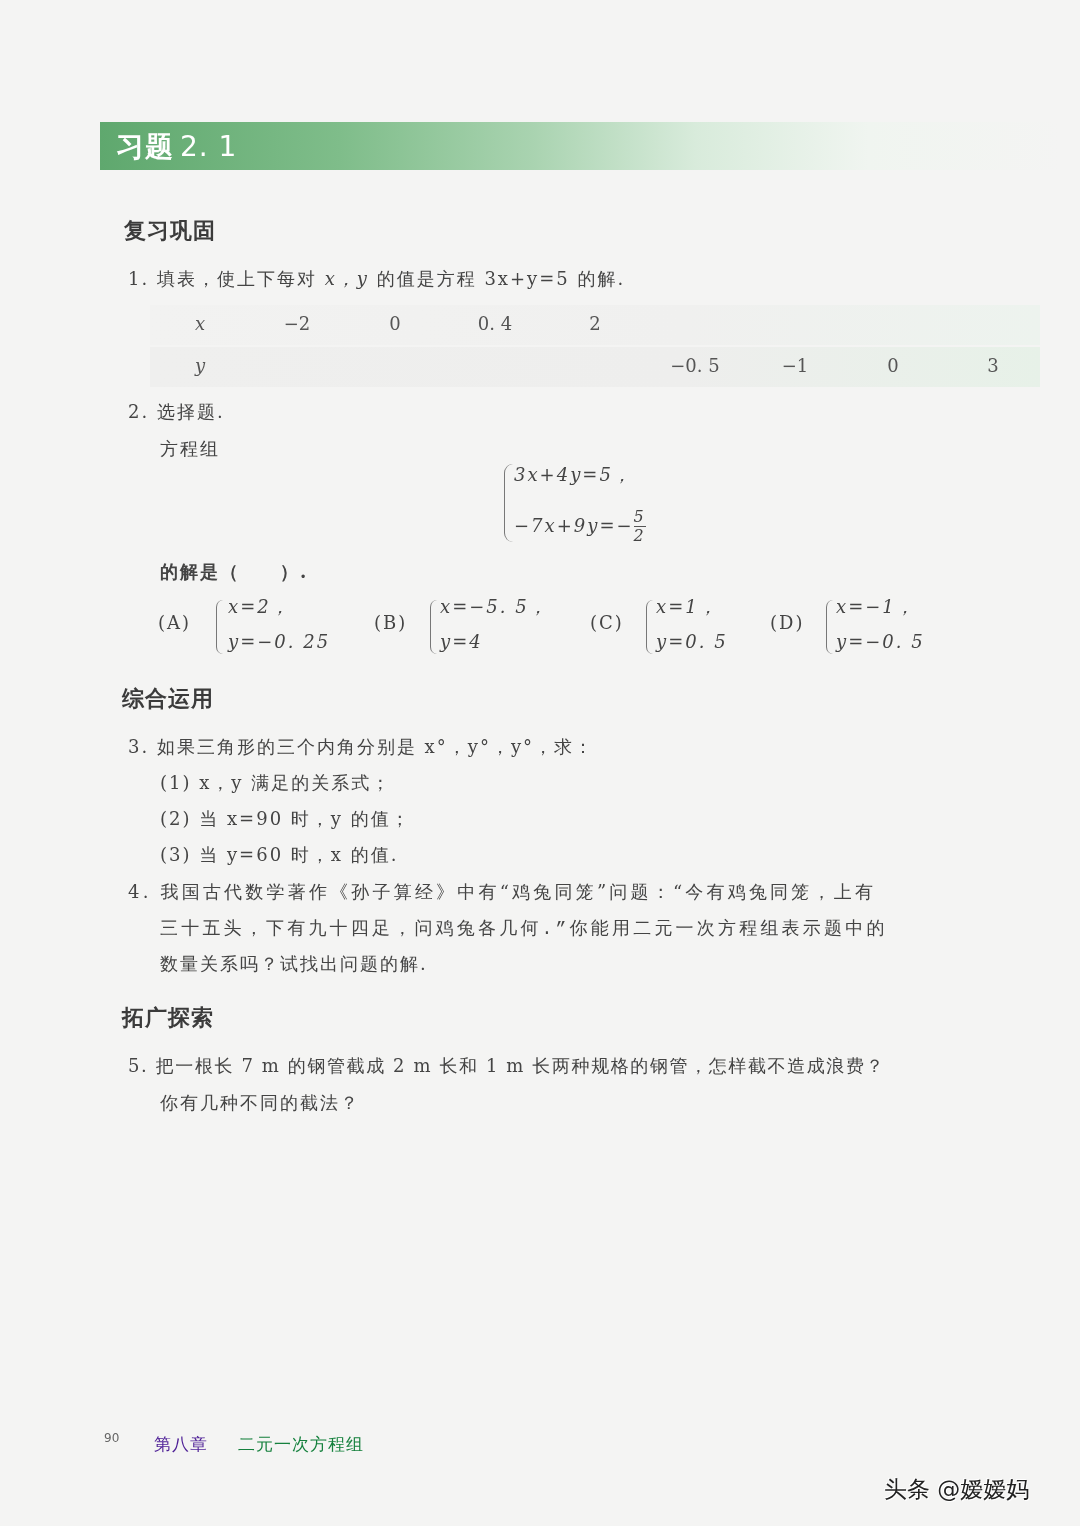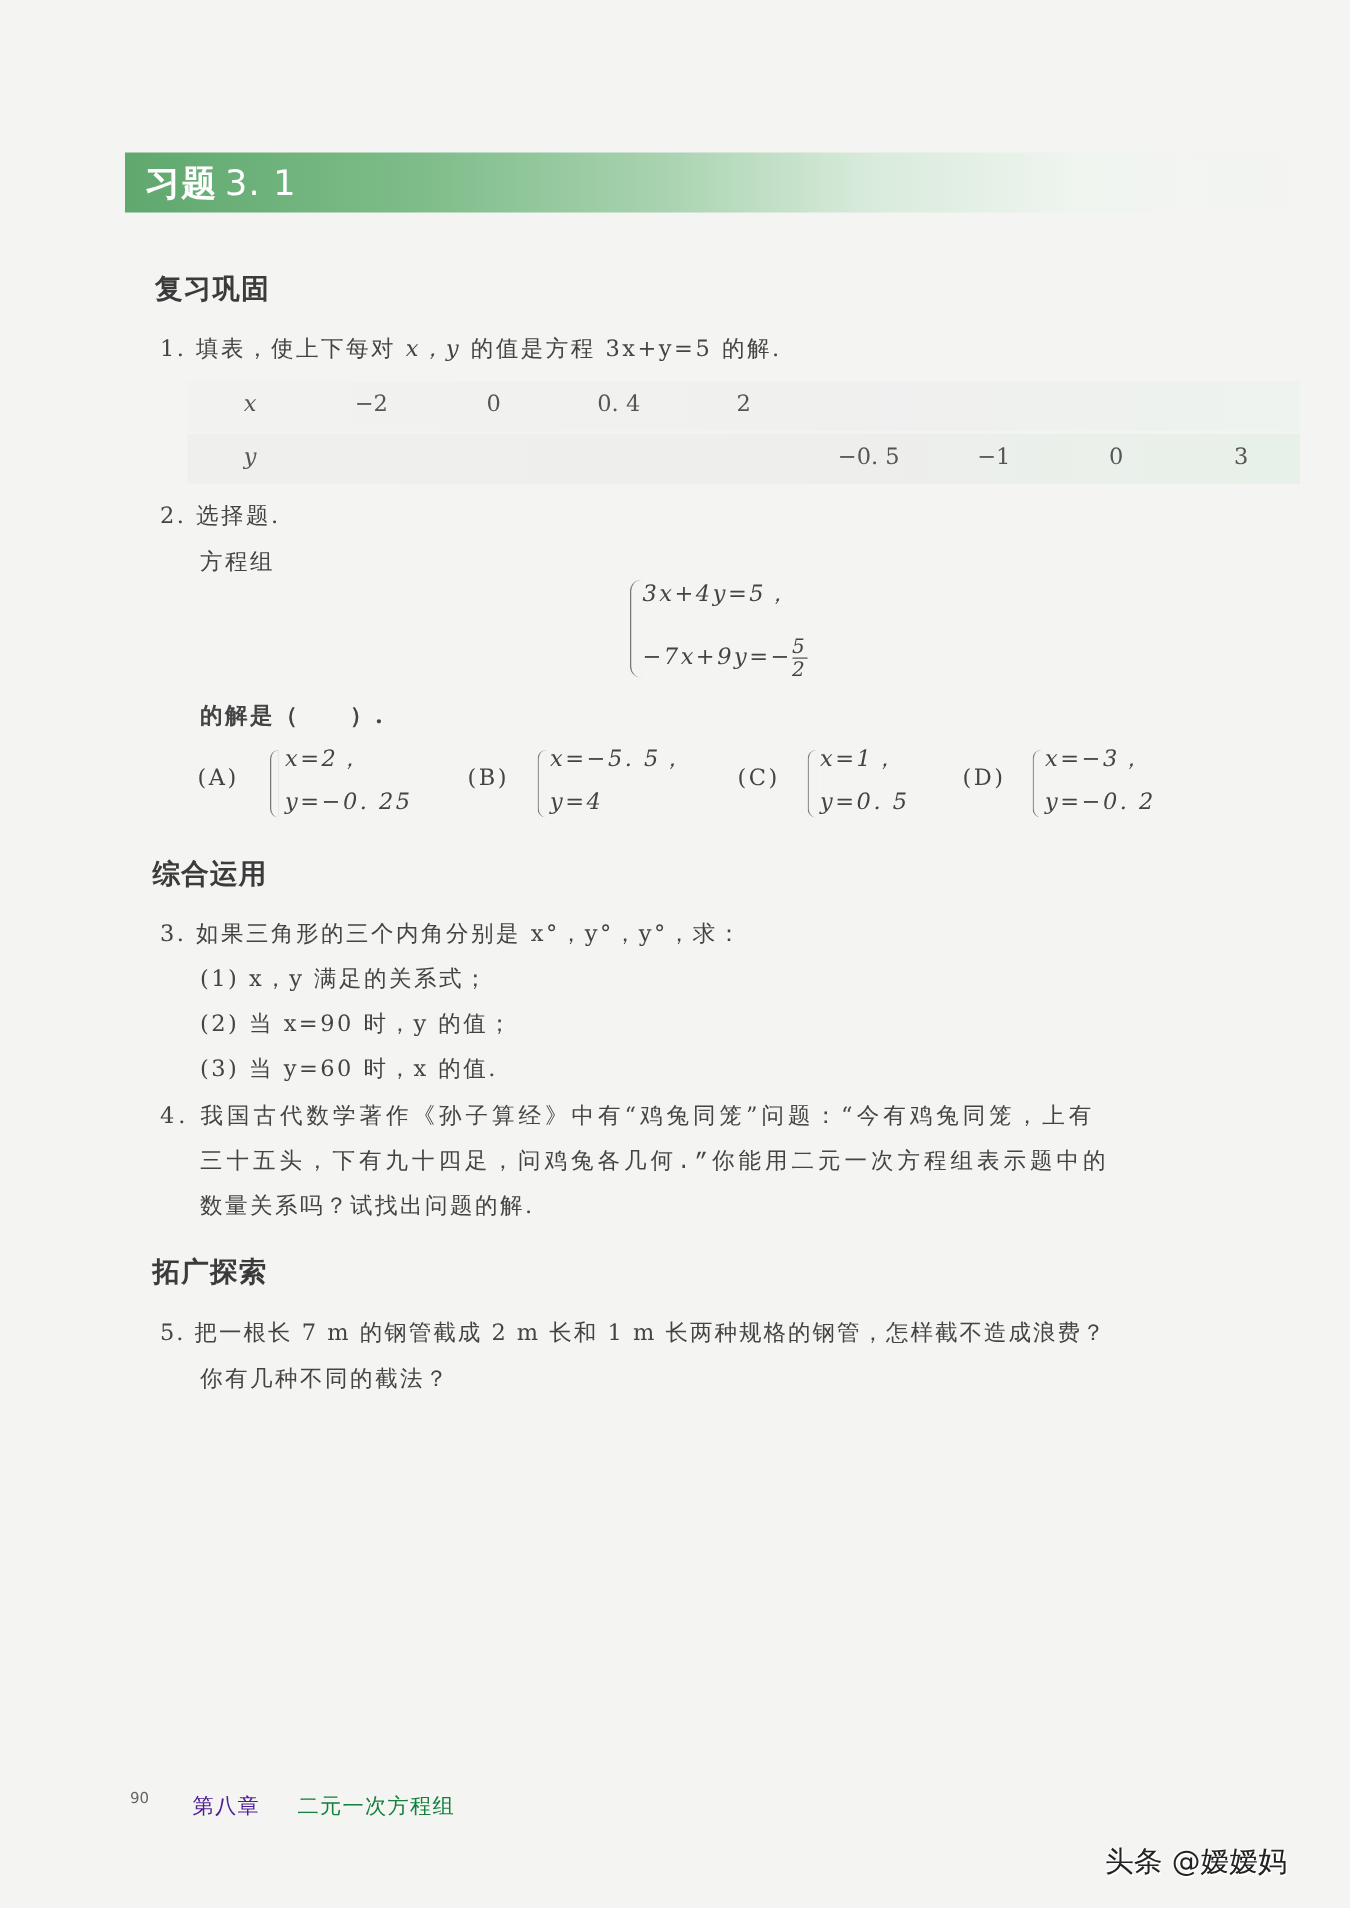--- a/index.html
+++ b/index.html
@@ -42,21 +42,21 @@
   .watermark {
     left:884px; top:1474px; font-family:"DejaVu Sans","Liberation Sans",sans-serif;
     font-size:23px; color:#222; text-shadow:1px 1px 0 #fff, -1px -1px 0 #fff;
   }
 </style>
 </head>
 <body>
 
 <div class="abs header-band"></div>
 <div class="abs header-title">
-  <span>习题</span><span class="num">3. 1</span>
+  <span>习题</span><span class="num">2. 1</span>
 </div>
 
 <div class="abs section-title" style="left:124px; top:216px;">复习巩固</div>
 
 <div class="abs line" style="left:128px; top:267px;">
   <span>1. 填表，使上下每对 </span><span class="it">x，y</span><span> 的值是方程 3x+y=5 的解.</span>
 </div>
 
 <div class="abs tbl">
   <div class="row r1">
@@ -111,22 +111,22 @@
   </div>
   <div class="abs" style="left:432px; top:0; width:180px; height:66px;">
     <span class="abs line" style="left:0; top:18px;">(C)</span>
     <div class="brace" style="left:56px; top:6px; width:6px; height:54px;"></div>
     <span class="abs line it" style="left:66px; top:1px;">x=1，</span>
     <span class="abs line it" style="left:66px; top:37px;">y=0. 5</span>
   </div>
   <div class="abs" style="left:612px; top:0; width:200px; height:66px;">
     <span class="abs line" style="left:0; top:18px;">(D)</span>
     <div class="brace" style="left:56px; top:6px; width:6px; height:54px;"></div>
-    <span class="abs line it" style="left:66px; top:1px;">x=−3，</span>
-    <span class="abs line it" style="left:66px; top:37px;">y=−0. 2</span>
+    <span class="abs line it" style="left:66px; top:1px;">x=−1，</span>
+    <span class="abs line it" style="left:66px; top:37px;">y=−0. 5</span>
   </div>
 </div>
 
 <div class="abs section-title" style="left:122px; top:684px;">综合运用</div>
 
 <div class="abs line" style="left:128px; top:735px;">3. 如果三角形的三个内角分别是 x°，y°，y°，求：</div>
 <div class="abs line" style="left:160px; top:771px;">(1) x，y 满足的关系式；</div>
 <div class="abs line" style="left:160px; top:807px;">(2) 当 x=90 时，y 的值；</div>
 <div class="abs line" style="left:160px; top:843px;">(3) 当 y=60 时，x 的值.</div>
 

